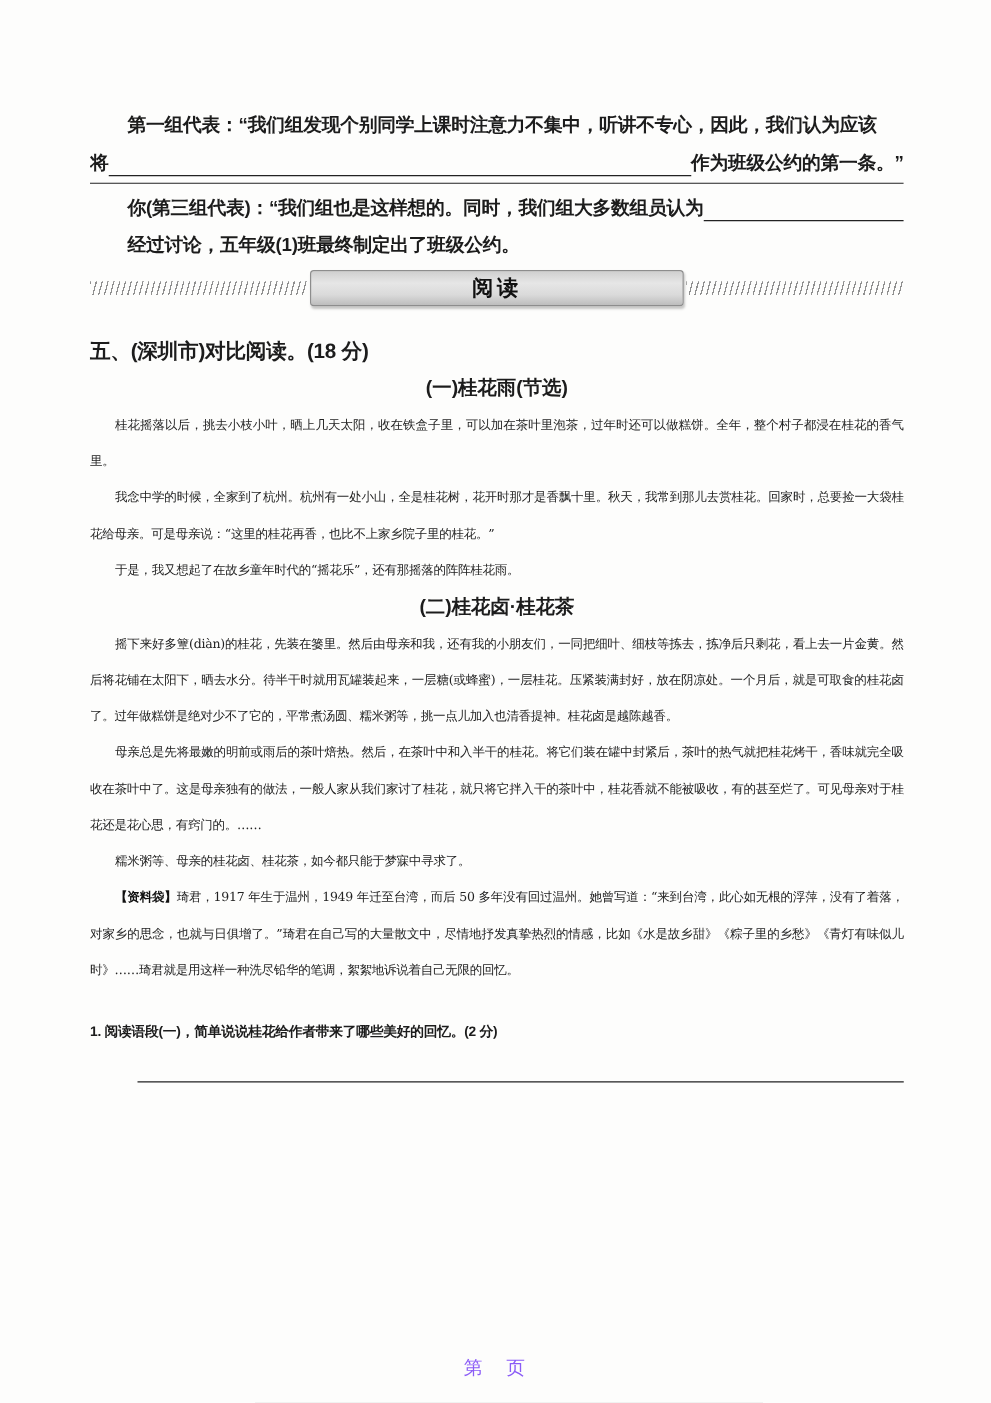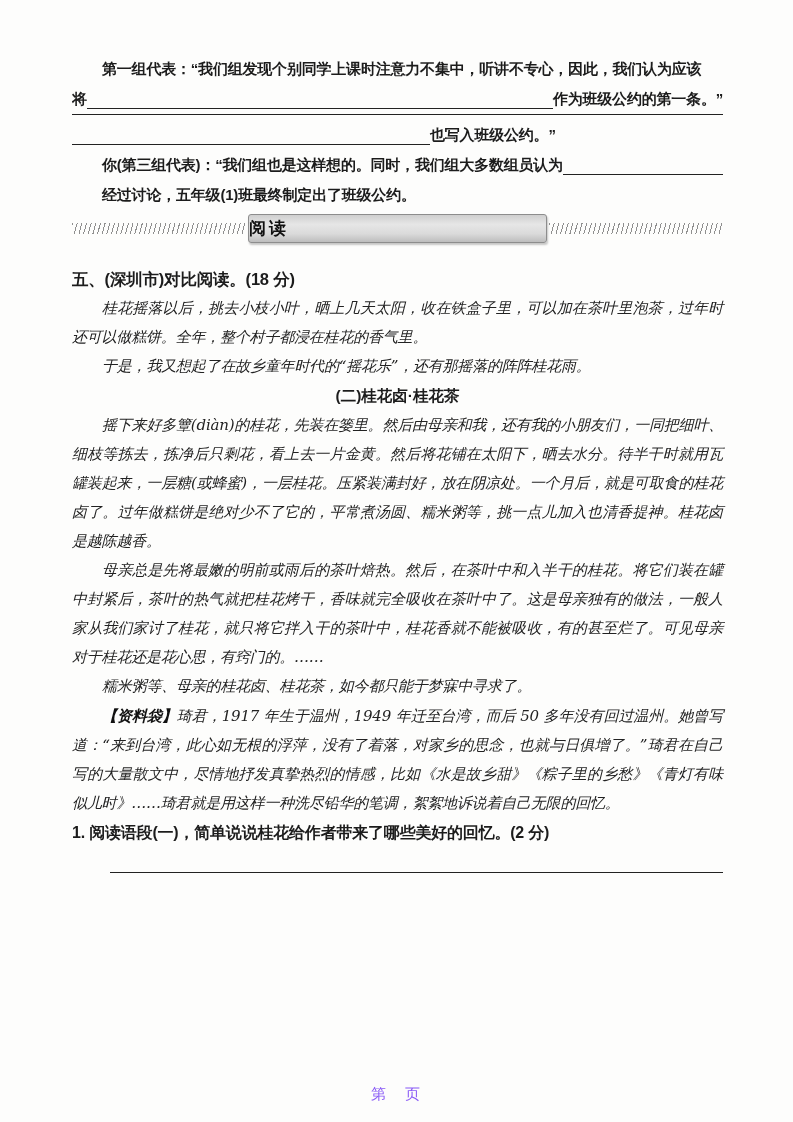--- a/index.html
+++ b/index.html
@@ -5,21 +5,21 @@
   html,body{margin:0;padding:0;background:#e8e8e8;}
   .page{
     position:relative;
     width:793px;height:1122px;
     background:#fdfdfc;
     font-family:"Liberation Sans",sans-serif;
     color:#1c1c1c;
     overflow:hidden;
     margin:0 auto;
   }
-  .content{position:absolute;left:72px;right:70px;top:54px;}
+  .content{position:absolute;left:72px;right:70px;top:86px;}
 
   
   .iline{
     font-size:15px;font-weight:600;line-height:30px;
     letter-spacing:-0.2px;white-space:nowrap;overflow:hidden;
   }
   .indent{text-indent:2em;}
   .fill{display:flex;}
   .fill .txt{white-space:nowrap;}
   .blank{border-bottom:1.5px solid #222;margin-bottom:5px;}
@@ -28,39 +28,39 @@
 
   
   .banner{display:flex;align-items:center;margin:3px 0 5px 0;height:30px;}
   .hatch{flex:1 1 auto;height:11px;
     background:repeating-linear-gradient(105deg,#8f8f8f 0,#8f8f8f 1px,transparent 1px,transparent 4.5px);}
   .bar{
     flex:0 0 297px;height:27px;margin:0 2px;
     background:linear-gradient(180deg,#cfcfcf 0%,#e6e6e6 35%,#dadada 70%,#bdbdbd 100%);
     border:1px solid #8d8d8d;border-radius:3px;
     box-shadow:1px 2px 2px rgba(0,0,0,.22);
-    display:flex;align-items:center;
+    display:flex;align-items:center;justify-content:center;
     font-size:17px;font-weight:700;letter-spacing:3px;color:#111;
   }
 
   
   .heading{font-size:16.5px;font-weight:700;line-height:30px;letter-spacing:-0.2px;margin-top:21px;}
   .ptitle{font-size:15.5px;font-weight:600;line-height:30px;text-align:center;}
 
   
   .para{
     font-family:"DejaVu Serif","Liberation Serif",serif;
-    font-size:15px;line-height:29px;
+    font-size:10px;line-height:29px;
     text-align:justify;text-indent:2em;
-    color:#222;letter-spacing:-0.2px;font-style:italic;
+    color:#222;letter-spacing:-0.2px;
   }
   .zl-label{font-family:"Liberation Sans",sans-serif;font-weight:700;color:#111;margin-top:20px;}
 
   
-  .question{font-size:16px;font-weight:600;line-height:30px;margin-top:0;letter-spacing:-0.2px;}
+  .question{font-size:11px;font-weight:600;line-height:30px;margin-top:20px;letter-spacing:-0.2px;}
   .answer-line{height:24px;margin-left:38px;border-bottom:1.5px solid #222;}
 
   
   .footer{
     position:absolute;left:0;right:0;bottom:18px;
     text-align:center;font-size:15px;color:#8b5cf6;letter-spacing:2px;
   }
 </style>
 </head>
 <body>
@@ -72,41 +72,39 @@
       <div class="iline indent">第一组代表：“我们组发现个别同学上课时注意力不集中，听讲不专心，因此，我们认为应该</div>
       <div class="iline fill">
         <span class="txt">将</span>
         <span class="blank grow"></span>
         <span class="txt">作为班级公约的第一条。”</span>
       </div>
       <div class="iline fill">
         <span class="blank grow"></span>
       </div>
       <div class="iline fill">
-        <span class="blank bfix"></span>
-        <span class="txt">也写入班级公约。”</span>
-      </div>
-      <div class="iline fill">
         <span class="txt indent">你(第三组代表)：“我们组也是这样想的。同时，我们组大多数组员认为</span>
         <span class="blank grow"></span>
       </div>
       <div class="iline indent">经过讨论，五年级(1)班最终制定出了班级公约。</div>
     </div>
 
     <div class="banner">
       <span class="hatch"></span>
       <span class="bar">
         <span>阅读</span>
       </span>
       <span class="hatch"></span>
     </div>
 
     <div class="heading">五、(深圳市)对比阅读。(18 分)</div>
 
+    <div class="ptitle">(一)桂花雨(节选)</div>
     <div class="para">桂花摇落以后，挑去小枝小叶，晒上几天太阳，收在铁盒子里，可以加在茶叶里泡茶，过年时还可以做糕饼。全年，整个村子都浸在桂花的香气里。</div>
+    <div class="para">我念中学的时候，全家到了杭州。杭州有一处小山，全是桂花树，花开时那才是香飘十里。秋天，我常到那儿去赏桂花。回家时，总要捡一大袋桂花给母亲。可是母亲说：“这里的桂花再香，也比不上家乡院子里的桂花。”</div>
     <div class="para">于是，我又想起了在故乡童年时代的“摇花乐”，还有那摇落的阵阵桂花雨。</div>
 
     <div class="ptitle">(二)桂花卤·桂花茶</div>
     <div class="para">摇下来好多簟(diàn)的桂花，先装在篓里。然后由母亲和我，还有我的小朋友们，一同把细叶、细枝等拣去，拣净后只剩花，看上去一片金黄。然后将花铺在太阳下，晒去水分。待半干时就用瓦罐装起来，一层糖(或蜂蜜)，一层桂花。压紧装满封好，放在阴凉处。一个月后，就是可取食的桂花卤了。过年做糕饼是绝对少不了它的，平常煮汤圆、糯米粥等，挑一点儿加入也清香提神。桂花卤是越陈越香。</div>
     <div class="para">母亲总是先将最嫩的明前或雨后的茶叶焙热。然后，在茶叶中和入半干的桂花。将它们装在罐中封紧后，茶叶的热气就把桂花烤干，香味就完全吸收在茶叶中了。这是母亲独有的做法，一般人家从我们家讨了桂花，就只将它拌入干的茶叶中，桂花香就不能被吸收，有的甚至烂了。可见母亲对于桂花还是花心思，有窍门的。……</div>
     <div class="para">糯米粥等、母亲的桂花卤、桂花茶，如今都只能于梦寐中寻求了。</div>
 
     <div class="para">
       <span class="zl-label">【资料袋】</span><span>琦君，1917 年生于温州，1949 年迁至台湾，而后 50 多年没有回过温州。她曾写道：“来到台湾，此心如无根的浮萍，没有了着落，对家乡的思念，也就与日俱增了。”琦君在自己写的大量散文中，尽情地抒发真挚热烈的情感，比如《水是故乡甜》《粽子里的乡愁》《青灯有味似儿时》……琦君就是用这样一种洗尽铅华的笔调，絮絮地诉说着自己无限的回忆。</span>
     </div>

